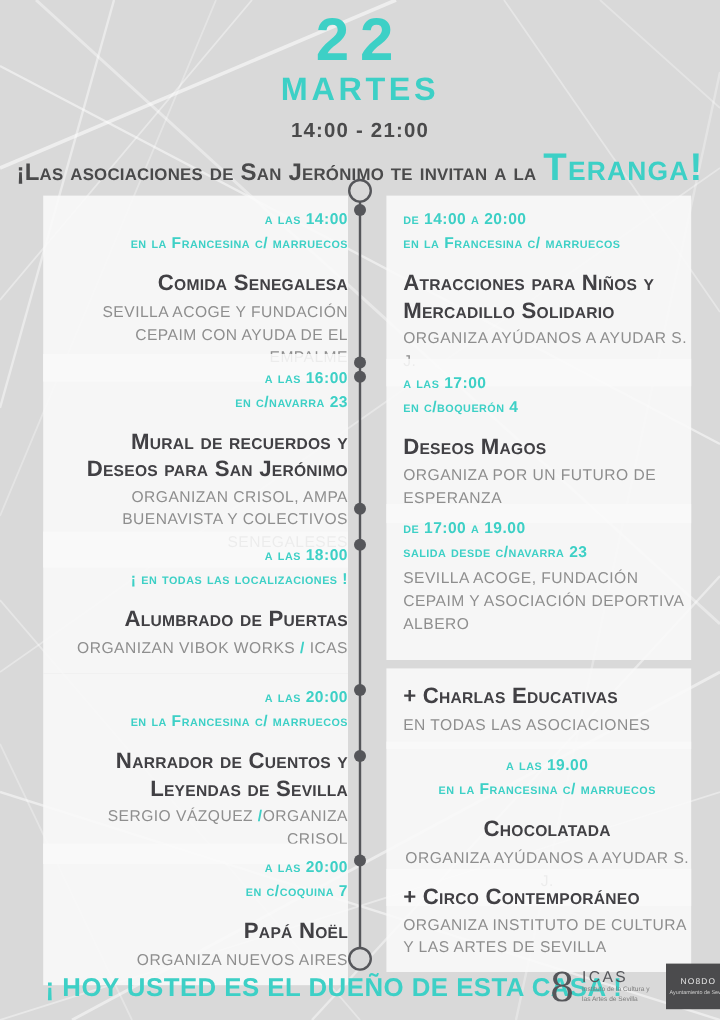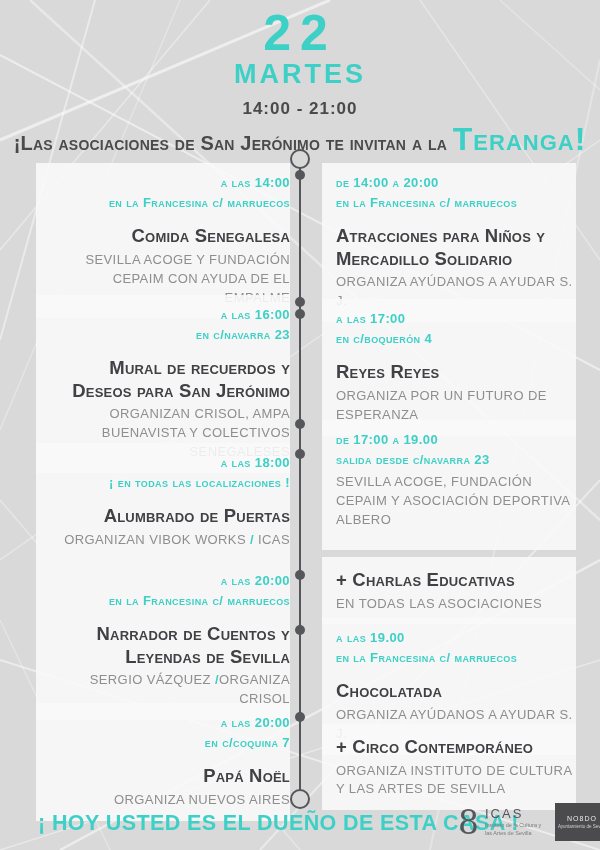--- a/index.html
+++ b/index.html
@@ -139,38 +139,38 @@
     </div>
     <div class="title">Atracciones para Niños y Mercadillo Solidario</div>
     <div class="org">ORGANIZA AYÚDANOS A AYUDAR S. J.</div>
   </div>
 
   <div class="card right" style="top:299px;min-height:106px;">
     <div class="when">
       <div>a las 17:00</div>
       <div>en c/boquerón 4</div>
     </div>
-    <div class="title">Reyes Reyes</div>
+    <div class="title">Deseos Magos</div>
     <div class="org">ORGANIZA POR UN FUTURO DE ESPERANZA</div>
   </div>
 
   <div class="card right" style="top:420px;min-height:130px;">
     <div class="when">
       <div>de 17:00 a 19.00</div>
       <div>salida desde c/navarra 23</div>
     </div>
     <div class="org">SEVILLA ACOGE, FUNDACIÓN CEPAIM Y ASOCIACIÓN DEPORTIVA ALBERO</div>
   </div>
 
   <div class="card right" style="top:557px;min-height:53px;">
     <div class="title no-when">+ Charlas Educativas</div>
     <div class="org">EN TODAS LAS ASOCIACIONES</div>
   </div>
 
-  <div class="card right" style="top:618px;min-height:97px;">
+  <div class="card right" style="top:618px;min-height:97px;text-align:center;">
     <div class="when">
       <div>a las 19.00</div>
       <div>en la Francesina c/ marruecos</div>
     </div>
     <div class="title">Chocolatada</div>
     <div class="org">ORGANIZA AYÚDANOS A AYUDAR S. J.</div>
   </div>
 
   <div class="card right" style="top:724px;min-height:72px;">
     <div class="title no-when">+ Circo Contemporáneo</div>

